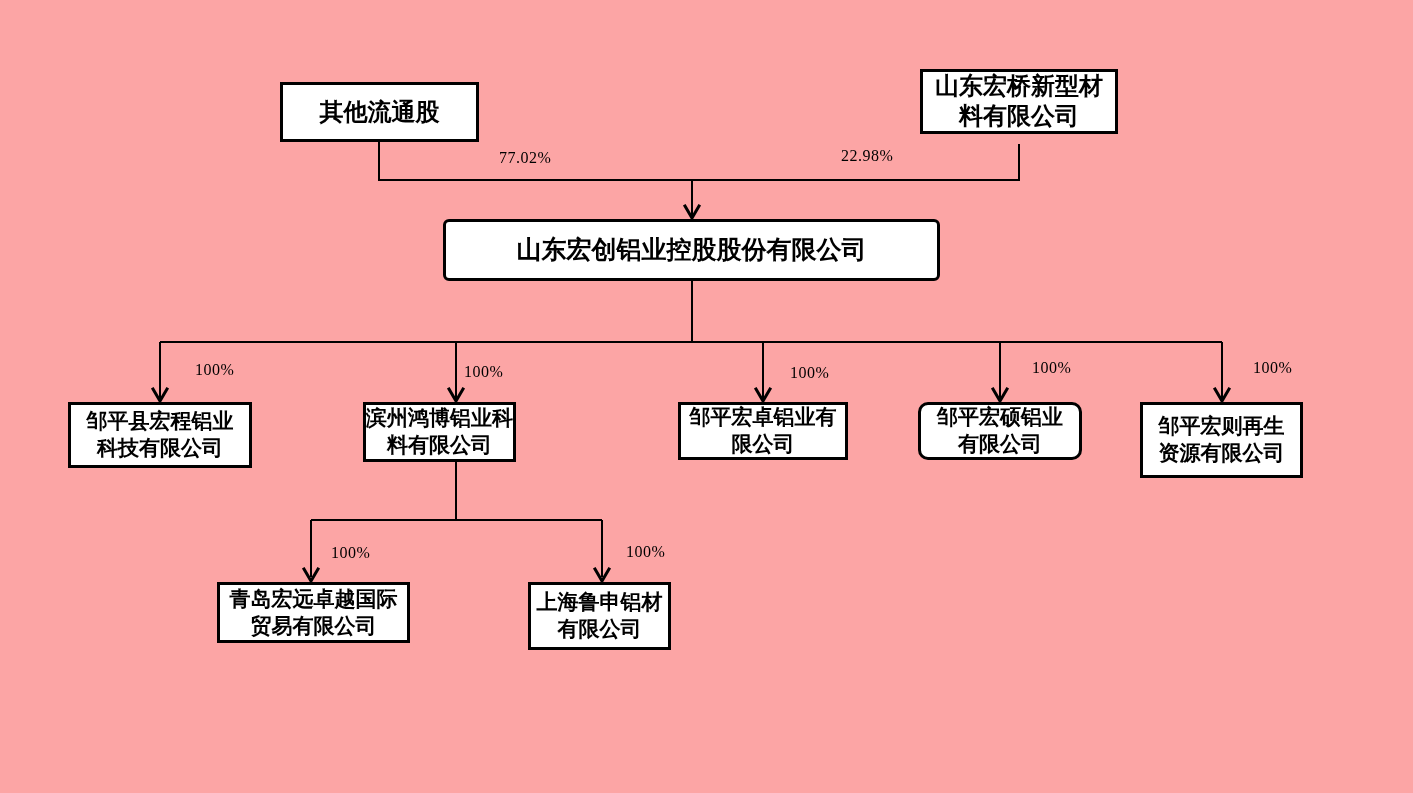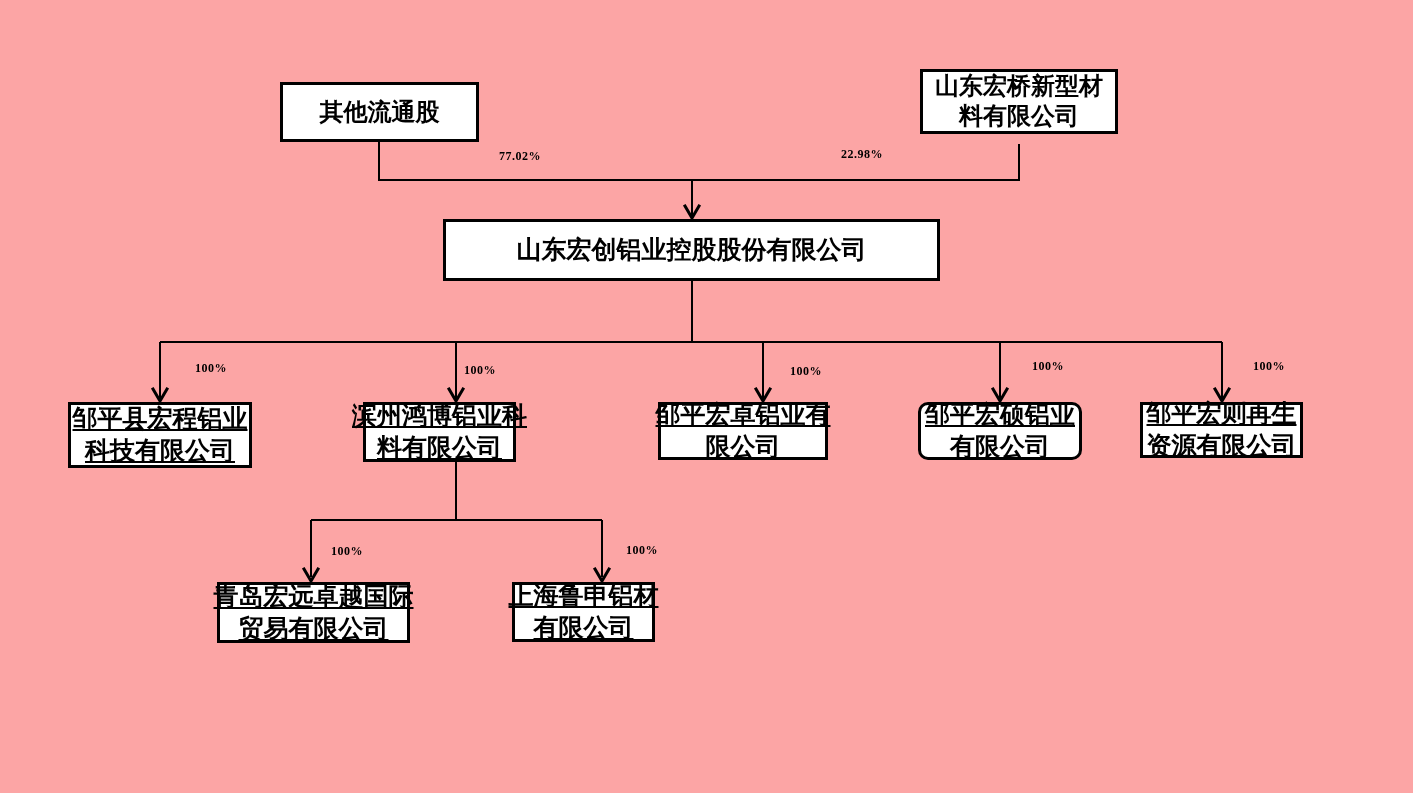--- a/index.html
+++ b/index.html
@@ -9,23 +9,23 @@
   }
   .overlay{position:absolute;left:0;top:0;width:1413px;height:793px;z-index:1;}
   .node{
     position:absolute;box-sizing:border-box;border:3px solid #000;background:#fff;
     display:flex;flex-direction:column;align-items:center;justify-content:center;
     text-align:center;font-weight:bold;line-height:1.28;z-index:2;
   }
   .node span{display:block;white-space:nowrap;}
   .fs-top{font-size:24px;}
   .fs-root{font-size:25px;}
-  .fs-sub{font-size:25px;text-decoration:underline;}
+  .fs-sub{font-size:21px;}
   .pct{
-    position:absolute;z-index:2;font-weight:bold;font-size:12px;
+    position:absolute;z-index:2;font-weight:normal;font-size:16px;
     letter-spacing:0.5px;white-space:nowrap;
   }
 </style>
 </head>
 <body>
 
 <div class="canvas">
 
   <svg class="overlay" viewBox="0 0 1413 793" xmlns="http://www.w3.org/2000/svg">
     <g stroke="#000000" stroke-width="2" fill="none" shape-rendering="crispEdges">
@@ -59,55 +59,55 @@
 
   <div class="node fs-top" style="left:280px;top:82px;width:199px;height:60px;">
     <span>其他流通股</span>
   </div>
 
   <div class="node fs-top" style="left:920px;top:69px;width:198px;height:65px;line-height:1.22;">
     <span>山东宏桥新型材</span>
     <span>料有限公司</span>
   </div>
 
-  <div class="node fs-root" style="left:443px;top:219px;width:497px;height:62px;">
+  <div class="node fs-root" style="left:443px;top:219px;width:497px;height:62px;border-radius:6px;">
     <span>山东宏创铝业控股股份有限公司</span>
   </div>
 
   <div class="node fs-sub" style="left:68px;top:402px;width:184px;height:66px;">
     <span>邹平县宏程铝业</span>
     <span>科技有限公司</span>
   </div>
 
   <div class="node fs-sub" style="left:363px;top:402px;width:153px;height:60px;">
     <span>滨州鸿博铝业科</span>
     <span>料有限公司</span>
   </div>
 
-  <div class="node fs-sub" style="left:658px;top:402px;width:170px;height:58px;">
+  <div class="node fs-sub" style="left:678px;top:402px;width:170px;height:58px;">
     <span>邹平宏卓铝业有</span>
     <span>限公司</span>
   </div>
 
   <div class="node fs-sub" style="left:918px;top:402px;width:164px;height:58px;border-radius:10px;">
     <span>邹平宏硕铝业</span>
     <span>有限公司</span>
   </div>
 
-  <div class="node fs-sub" style="left:1140px;top:402px;width:163px;height:56px;">
+  <div class="node fs-sub" style="left:1140px;top:402px;width:163px;height:76px;">
     <span>邹平宏则再生</span>
     <span>资源有限公司</span>
   </div>
 
   <div class="node fs-sub" style="left:217px;top:582px;width:193px;height:61px;">
     <span>青岛宏远卓越国际</span>
     <span>贸易有限公司</span>
   </div>
 
-  <div class="node fs-sub" style="left:512px;top:582px;width:143px;height:60px;align-items:center;">
+  <div class="node fs-sub" style="left:528px;top:582px;width:143px;height:68px;align-items:center;">
     <span>上海鲁申铝材</span>
     <span>有限公司</span>
   </div>
 
   <div class="pct" style="left:499px;top:149px;">77.02%</div>
   <div class="pct" style="left:799px;top:147px;margin-left:42px;">22.98%</div>
   <div class="pct" style="left:195px;top:361px;">100%</div>
   <div class="pct" style="left:464px;top:363px;">100%</div>
   <div class="pct" style="left:790px;top:364px;">100%</div>
   <div class="pct" style="left:1032px;top:359px;">100%</div>

